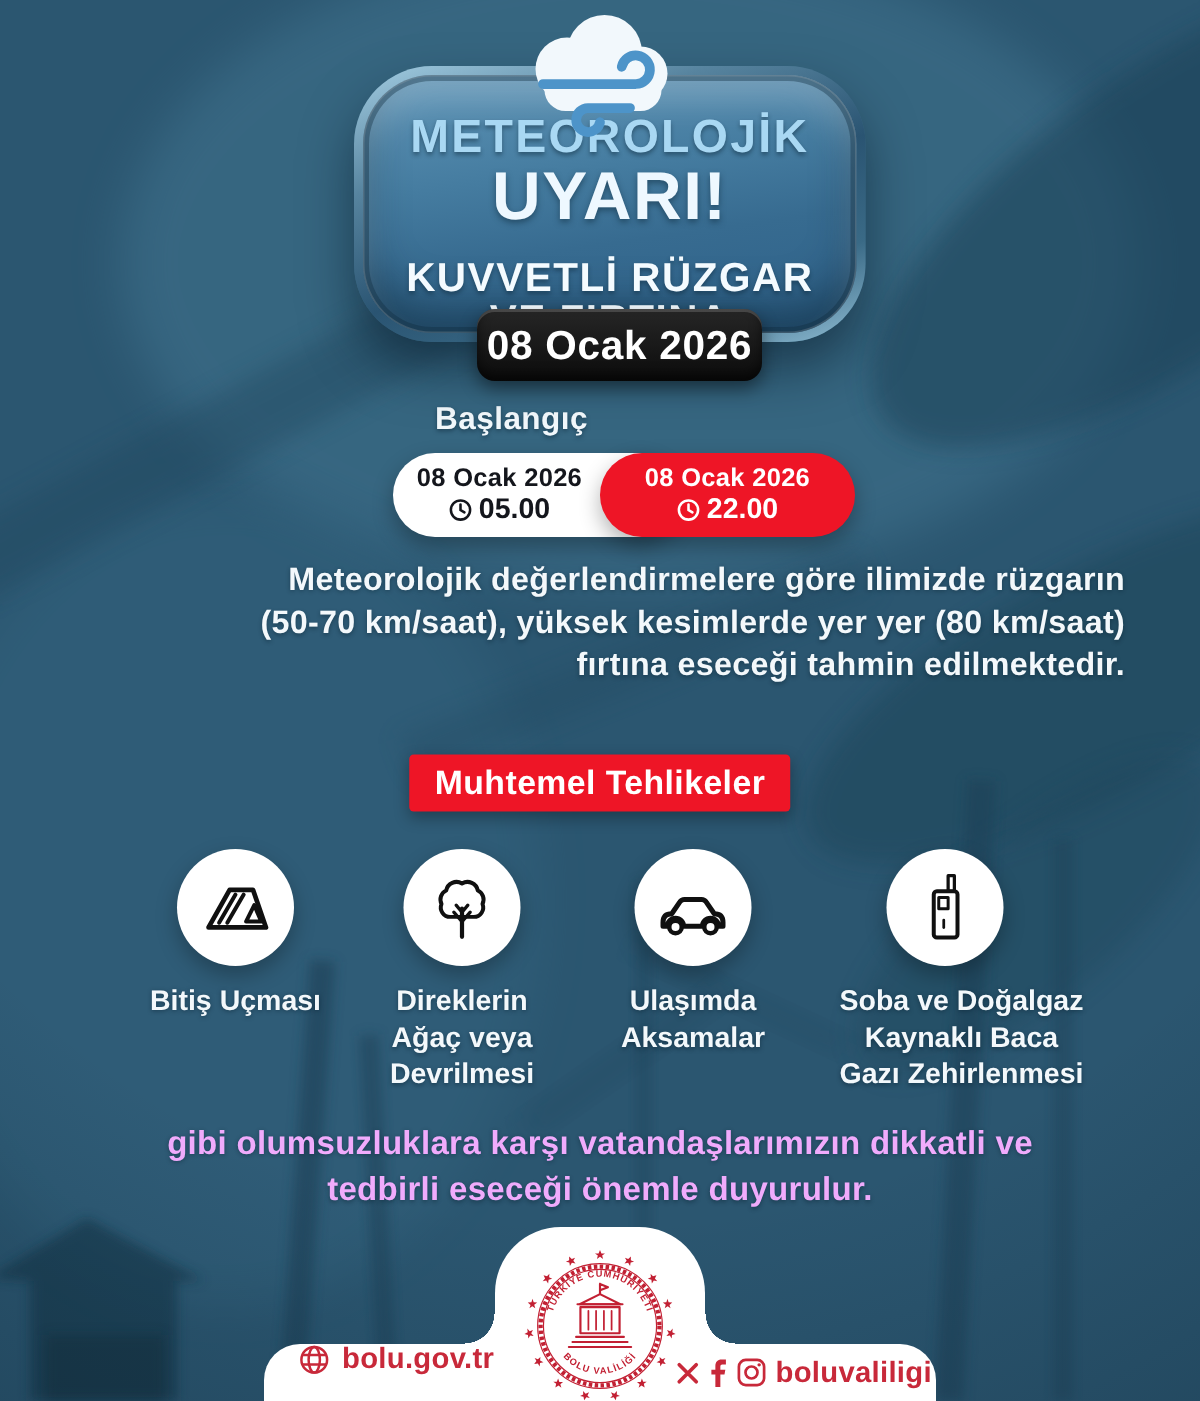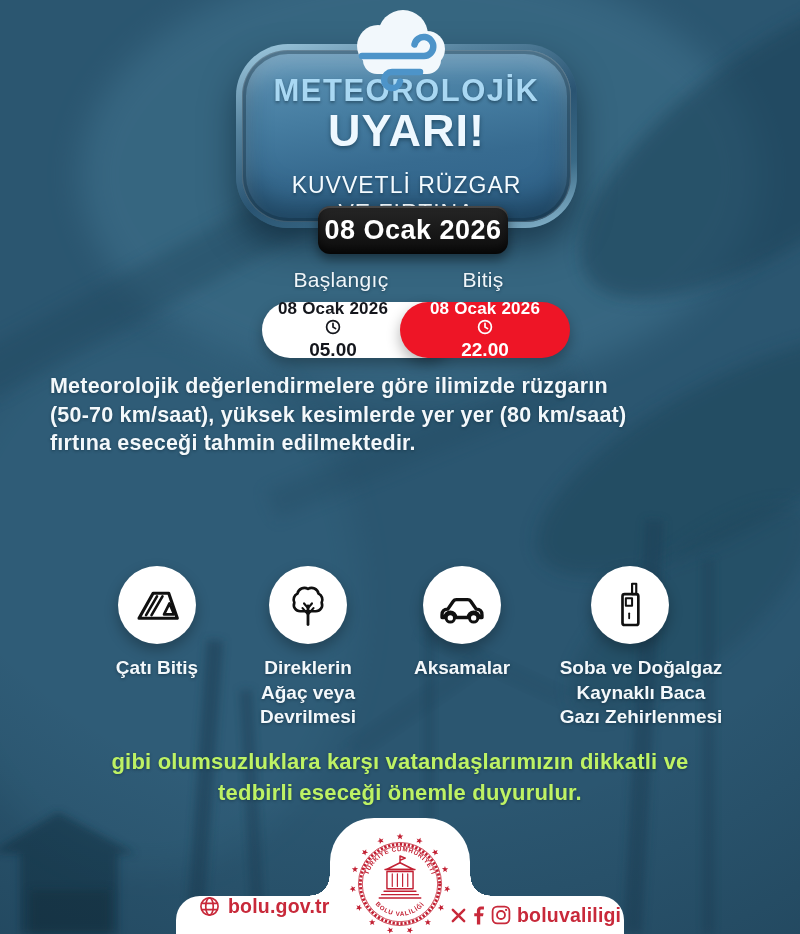--- a/index.html
+++ b/index.html
@@ -25,50 +25,50 @@
   .badge{position:absolute;inset:6px;border-radius:46px;
     background:linear-gradient(172deg,#5f95b7 0%,#457ca0 38%,#376b90 62%,#2e6189 100%);
     box-shadow:inset 0 0 0 4px rgba(16,45,64,.38), inset 0 0 0 1px rgba(255,255,255,.25),
                inset 0 16px 22px rgba(255,255,255,.22), inset 0 -18px 28px rgba(9,33,50,.5);
     display:flex;flex-direction:column;align-items:center;padding-top:24px;text-align:center;}
   .badge-title1{font-size:31px;font-weight:bold;letter-spacing:1.5px;color:#a9d8f3;line-height:34px;
     text-shadow:0 2px 3px rgba(10,35,52,.45);}
   .badge-title2{font-size:45px;font-weight:bold;letter-spacing:1px;color:#eef8ff;line-height:46px;
     text-shadow:0 2px 4px rgba(10,35,52,.5);}
   .badge-divider{width:238px;height:2px;background:rgba(198,227,244,.8);margin:8px 0 9px 0;border-radius:1px;}
-  .badge-sub{font-size:23px;font-weight:normal;letter-spacing:1px;color:#f4fbff;line-height:28px;
+  .badge-sub{font-size:27px;font-weight:bold;letter-spacing:1px;color:#f4fbff;line-height:28px;
     text-shadow:0 2px 3px rgba(10,35,52,.45);}
 
   
   .date-pill{position:absolute;left:318px;top:206px;width:190px;height:48px;z-index:7;
     background:linear-gradient(#262626,#0c0c0c);border-radius:12px;
     box-shadow:0 5px 12px rgba(0,0,0,.45), inset 0 2px 0 rgba(255,255,255,.16), inset 0 -4px 8px rgba(0,0,0,.55);
     color:#ffffff;font-size:27px;font-weight:bold;text-align:center;line-height:48px;letter-spacing:.5px;}
 
   
   .sched-label{position:absolute;top:268px;width:200px;text-align:center;z-index:3;
-    color:#f2f8fc;font-size:21px;font-weight:normal;letter-spacing:.3px;text-shadow:0 1px 3px rgba(8,30,45,.5);}
+    color:#f2f8fc;font-size:21px;font-weight:bold;letter-spacing:.3px;text-shadow:0 1px 3px rgba(8,30,45,.5);}
   .sched-label.start{left:241px;}
   .sched-label.end{left:383px;}
   .pills{position:absolute;left:262px;top:302px;width:308px;height:56px;z-index:3;}
   .pill{position:absolute;top:0;height:56px;border-radius:28px;display:flex;flex-direction:column;
     justify-content:center;align-items:center;box-shadow:0 6px 14px rgba(0,0,0,.3);}
   .pill.white{left:0;width:192px;background:#ffffff;color:#14161c;padding-right:50px;}
   .pill.red{left:138px;width:170px;background:#ee1526;color:#ffffff;z-index:2;}
   .pill-date{font-size:17px;font-weight:bold;line-height:20px;letter-spacing:.2px;}
-  .pill-time{display:flex;align-items:center;gap:4px;font-size:19px;font-weight:bold;line-height:22px;flex-direction:column;}
+  .pill-time{display:flex;align-items:center;gap:4px;font-size:19px;font-weight:bold;line-height:22px;}
   .clock-svg{width:16px;height:16px;display:block;}
 
   
-  .warn-par{position:absolute;top:372px;left:50px;width:700px;z-index:3;text-align:left;
+  .warn-par{position:absolute;top:372px;left:50px;width:700px;z-index:3;text-align:right;
     color:#f3f8fb;font-size:21.5px;font-weight:bold;line-height:28.5px;letter-spacing:.2px;
     text-shadow:0 1px 3px rgba(8,30,45,.45);}
   .warn-par span{display:block;}
   .closing{position:absolute;top:746px;left:50px;width:700px;z-index:3;text-align:center;
-    color:#bef264;font-size:22px;font-weight:bold;line-height:31px;letter-spacing:.2px;
+    color:#f0abfc;font-size:22px;font-weight:bold;line-height:31px;letter-spacing:.2px;
     text-shadow:0 1px 3px rgba(8,30,45,.45);}
   .closing span{display:block;}
 
   
   .hazard-banner{position:absolute;top:503px;left:50%;transform:translateX(-50%);z-index:3;
     background:#ee1526;color:#ffffff;font-size:22.5px;font-weight:bold;letter-spacing:.3px;
     padding:0 17px;height:38px;line-height:38px;border-radius:3px;box-shadow:0 4px 10px rgba(0,0,0,.3);}
   .hz-circle{position:absolute;top:566px;width:78px;height:78px;border-radius:50%;background:#ffffff;z-index:3;
     display:flex;align-items:center;justify-content:center;box-shadow:0 6px 14px rgba(0,0,0,.28);}
   .hz-circle svg{width:50px;height:50px;display:block;}
@@ -146,21 +146,20 @@
       <div class="badge-title2">UYARI!</div>
       <div class="badge-divider"></div>
       <div class="badge-sub">KUVVETLİ RÜZGAR</div>
       <div class="badge-sub">VE FIRTINA</div>
     </div>
   </div>
 
   <div class="date-pill">08 Ocak 2026</div>
 
   <div class="sched-label start">Başlangıç</div>
-  <div class="sched-label end">Bitiş</div>
 
   <div class="pills">
     <div class="pill white">
       <div class="pill-date">08 Ocak 2026</div>
       <div class="pill-time">
         <svg class="clock-svg" viewBox="0 0 16 16" fill="none" stroke="currentColor" stroke-width="1.7" stroke-linecap="round">
           <circle cx="8" cy="8" r="6.4"></circle>
             <path d="M8 4.4 V8 L10.6 9.6"></path>
         </svg>
         <span>05.00</span>
@@ -177,31 +176,32 @@
       </div>
     </div>
   </div>
 
   <div class="warn-par">
     <span>Meteorolojik değerlendirmelere göre ilimizde rüzgarın</span>
     <span>(50-70 km/saat), yüksek kesimlerde yer yer (80 km/saat)</span>
     <span>fırtına eseceği tahmin edilmektedir.</span>
   </div>
 
+  <div class="hazard-banner">Muhtemel Tehlikeler</div>
 
   <div class="hz-circle" style="left:118px;">
     <svg viewBox="0 0 64 64" fill="none" stroke="#101010" stroke-width="4" stroke-linejoin="round" stroke-linecap="round">
       <path d="M9 49 L27 17 H47 L58 49 Z"></path>
       <path d="M18 45 L32 21" stroke-width="3.4"></path>
       <path d="M25 45 L39 21" stroke-width="3.4"></path>
       <path d="M41 44 L48 30 L54 44 Z" stroke-width="3.4"></path>
     </svg>
   </div>
   <div class="hz-label" style="left:77px;width:160px;">
-    <span>Çatı Bitiş</span>
+    <span>Bitiş Uçması</span>
   </div>
 
   <div class="hz-circle" style="left:269px;">
     <svg viewBox="0 0 64 64" fill="none" stroke="#101010" stroke-width="3.8" stroke-linejoin="round" stroke-linecap="round">
       <path d="M22 40 a8 8 0 0 1 -7.5 -11 a8.5 8.5 0 0 1 4 -11.5 a9 9 0 0 1 13.5 -6 a9 9 0 0 1 13.5 6 a8.5 8.5 0 0 1 4 11.5 A8 8 0 0 1 42 40 Z" stroke-width="3.4"></path>
       <path d="M32 33 V57" stroke-width="3.6"></path>
       <path d="M32 44 L25 36 M32 44 L39 36 M32 36 L27 30 M32 36 L37 30" stroke-width="2.8"></path>
     </svg>
   </div>
   <div class="hz-label" style="left:228px;width:160px;">
@@ -211,20 +211,21 @@
   </div>
 
   <div class="hz-circle" style="left:423px;">
     <svg viewBox="0 0 60 60" fill="none" stroke="#101010" stroke-width="4" stroke-linejoin="round" stroke-linecap="round">
       <path d="M6 45 L6 42 Q6 35 13 35 L19.5 25.5 Q20.8 23.5 23.2 23.5 L36.8 23.5 Q39.2 23.5 40.5 25.5 L47 35 Q54 35 54 42 L54 45 L50.5 45 A6.5 6.5 0 0 0 37.5 45 L22.5 45 A6.5 6.5 0 0 0 9.5 45 Z"></path>
       <circle cx="16" cy="45.5" r="5" stroke-width="3.6"></circle>
       <circle cx="44" cy="45.5" r="5" stroke-width="3.6"></circle>
     </svg>
   </div>
   <div class="hz-label" style="left:372px;width:180px;">
+    <span>Ulaşımda</span>
     <span>Aksamalar</span>
   </div>
 
   <div class="hz-circle" style="left:591px;">
     <svg viewBox="0 0 60 60" fill="none" stroke="#101010" stroke-width="3.2" stroke-linejoin="round" stroke-linecap="round">
       <rect x="21" y="17" width="19" height="37" rx="2.5"></rect>
       <rect x="25" y="22" width="7.5" height="9" stroke-width="2.4"></rect>
       <rect x="32.5" y="4.5" width="5" height="12.5" stroke-width="2.6"></rect>
       <path d="M29 40 v6" stroke-width="2.2"></path>
     </svg>

